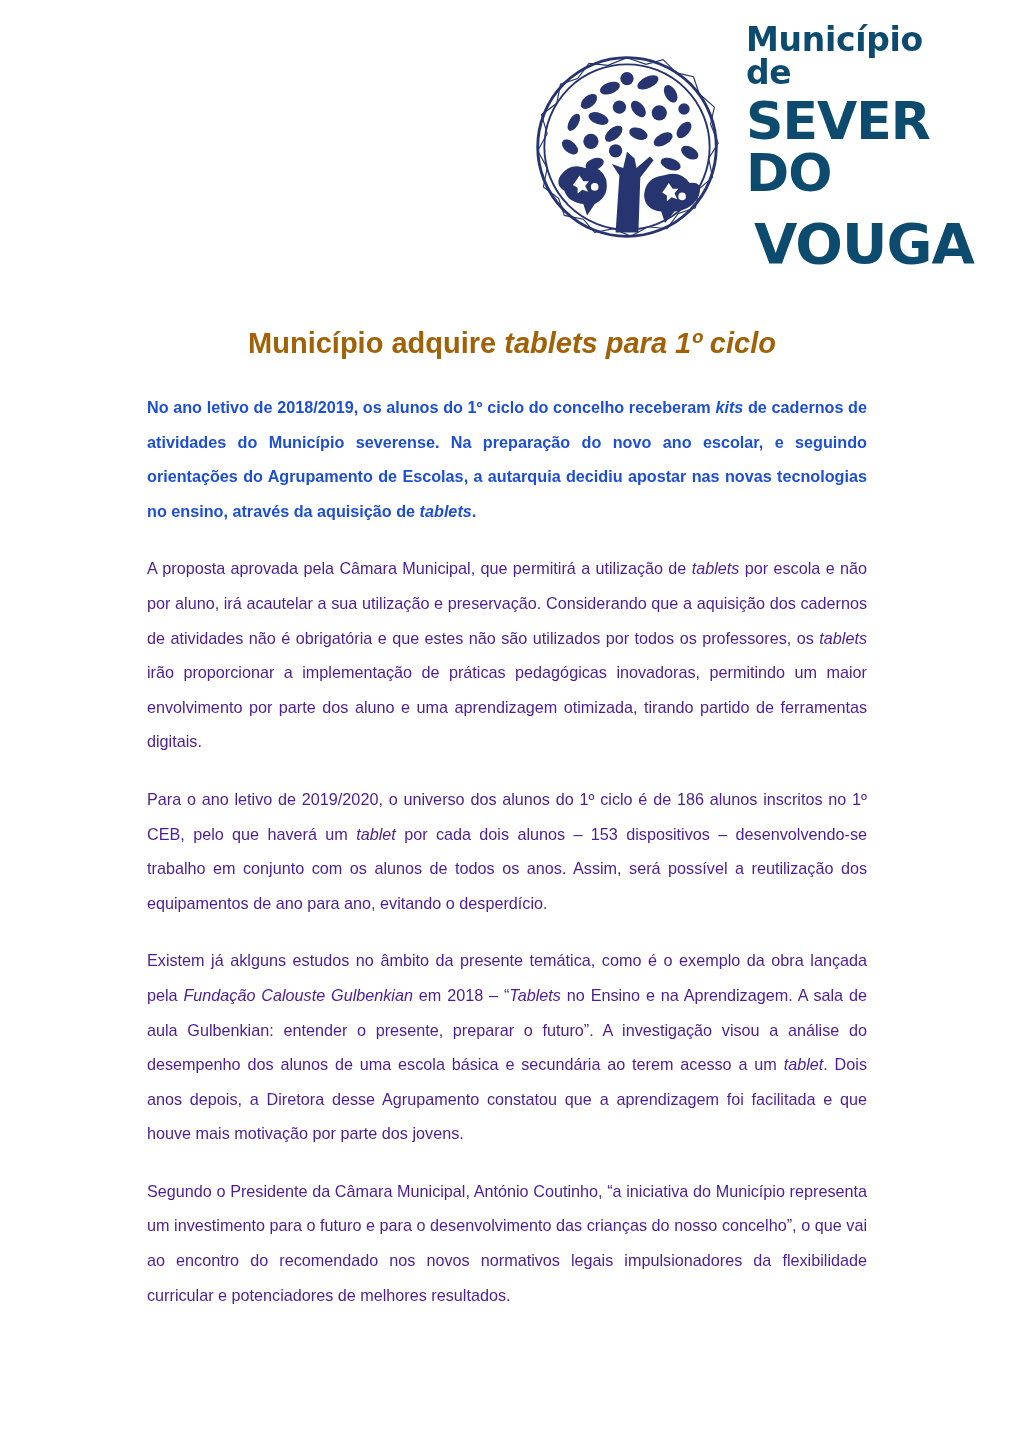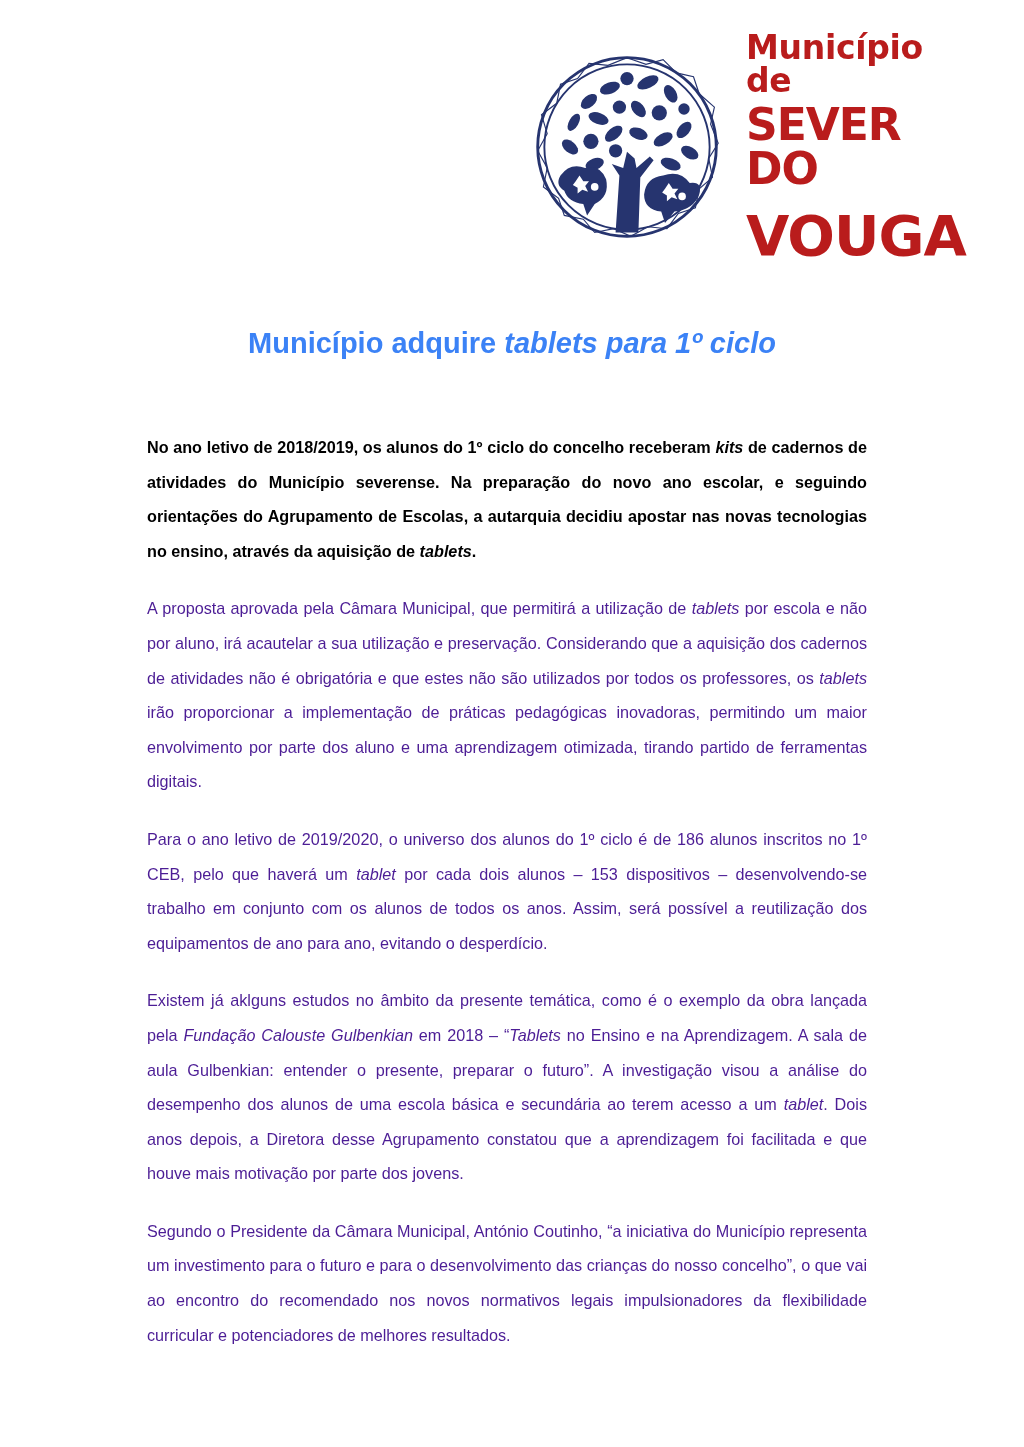--- a/index.html
+++ b/index.html
@@ -32,72 +32,73 @@
     display: flex;
     align-items: center;
   }
   .logo-emblem {
     width: 190px;
     height: 190px;
     flex: 0 0 190px;
   }
   .logo-text {
     margin-left: 24px;
-    color: #b91c1c;
+    color: #0c4a6e;
     display: flex;
     flex-direction: column;
     line-height: 1;
     font-family: "DejaVu Sans", "Liberation Sans", sans-serif;
   }
   .logo-line1 {
     font-size: 33px;
     font-weight: bold;
     letter-spacing: -0.3px;
     margin-bottom: 6px;
   }
   .logo-line2 {
-    font-size: 44px;
+    font-size: 52px;
     font-weight: bold;
     letter-spacing: -1px;
     margin-bottom: 17px;
   }
   .logo-line3 {
     font-size: 56px;
     font-weight: bold;
     letter-spacing: -1px;
+    margin-left: 8px;
   }
 
   
   .title {
     position: absolute;
     left: 0;
     width: 1024px;
     top: 308px;
     text-align: center;
     font-size: 29px;
     font-weight: bold;
-    color: #3b82f6;
+    color: #a16207;
   }
   .title em { font-style: italic; }
 
   
   .content {
     position: absolute;
     left: 147px;
     top: 390px;
     width: 720px;
   }
   .para {
     margin: 0 0 23px 0;
     font-size: 16.2px;
     line-height: 34.6px;
     text-align: justify;
     color: #4c1d95;
   }
-  .para.lead { font-weight: bold; color: #000000; margin-top: 40px; }
+  .para.lead { font-weight: bold; color: #1d4ed8; }
   .para em { font-style: italic; }
 </style>
 </head>
 <body>
 
 <div class="page">
 
   <div class="logo">
     <svg class="logo-emblem" viewBox="0 0 200 200" xmlns="http://www.w3.org/2000/svg">
       <g fill="none" stroke="#26346f">

